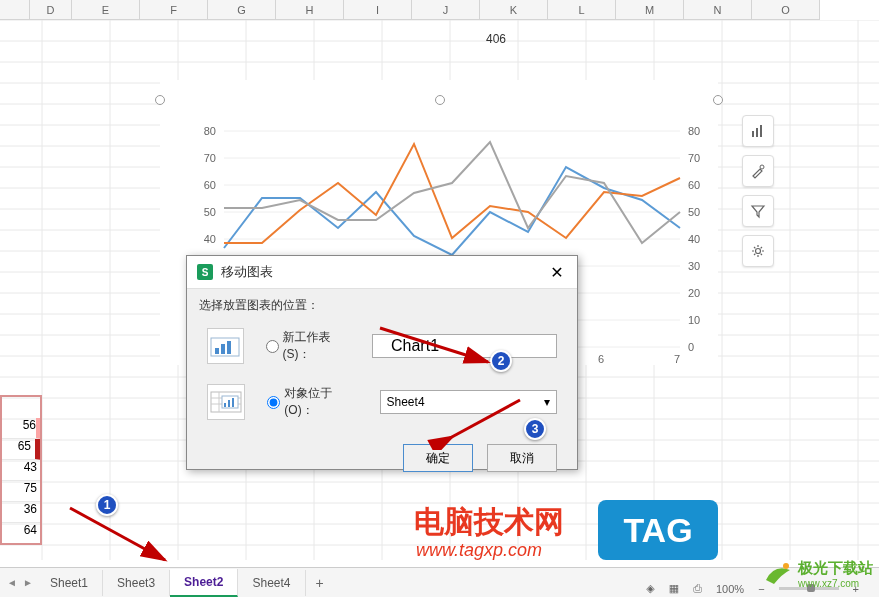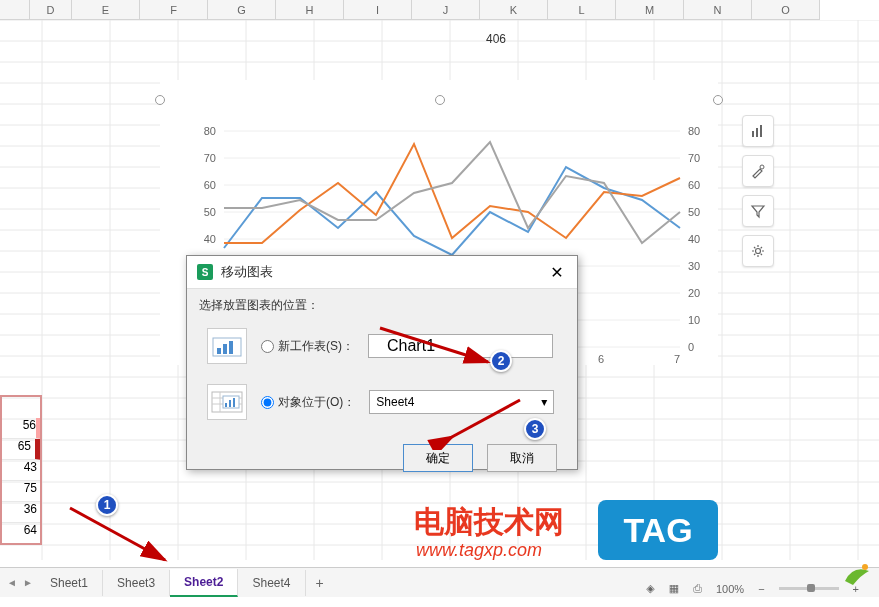--- a/index.html
+++ b/index.html
@@ -21,21 +21,21 @@
     
     .chart-tools { position: absolute; right: 105px; top: 115px; width: 32px; display: flex; flex-direction: column; gap: 8px; }
     .chart-tool { width: 32px; height: 32px; background: #fff; border: 1px solid #ddd; border-radius: 4px; display: flex; align-items: center; justify-content: center; cursor: pointer; box-shadow: 0 1px 2px rgba(0,0,0,0.1); }
     
     .dialog { position: absolute; left: 186px; top: 255px; width: 392px; height: 215px; background: #f0f0f0; border: 1px solid #888; box-shadow: 2px 2px 8px rgba(0,0,0,0.3); }
     .dialog-title { display: flex; align-items: center; padding: 6px 10px; background: #fff; border-bottom: 1px solid #e0e0e0; }
     .dialog-title-icon { width: 16px; height: 16px; background: #1a9c5b; color: #fff; display: flex; align-items: center; justify-content: center; font-size: 10px; font-weight: bold; border-radius: 2px; margin-right: 8px; }
     .dialog-title-text { flex: 1; font-size: 13px; color: #333; }
     .dialog-close { width: 20px; height: 20px; display: flex; align-items: center; justify-content: center; cursor: pointer; font-size: 16px; }
     .dialog-subtitle { padding: 8px 12px; font-size: 12px; color: #333; }
-    .dialog-row { display: flex; align-items: center; padding: 6px 20px; gap: 14px; }
+    .dialog-row { display: flex; align-items: center; padding: 6px 20px; gap: 22px; }
     .dialog-icon-box { width: 40px; height: 36px; border: 1px solid #ccc; background: #fff; display: flex; align-items: center; justify-content: center; }
     .radio-wrap { display: flex; align-items: center; gap: 4px; }
     .radio-wrap input[type=radio] { margin: 0; }
     .radio-label { font-size: 12px; color: #333; }
     .text-input { width: 185px; height: 24px; border: 1px solid #aaa; padding: 2px 18px; font-size: 16px; background: #fff; }
     .select-box { width: 185px; height: 24px; border: 1px solid #aaa; padding: 2px 6px; font-size: 12px; background: #fff; display: flex; align-items: center; justify-content: space-between; }
     .dialog-buttons { display: flex; justify-content: flex-end; gap: 14px; padding: 18px 20px 10px; }
     .dialog-btn { width: 70px; height: 28px; border: 1px solid #aaa; background: #f0f0f0; font-size: 12px; cursor: pointer; }
     .dialog-btn.primary { border: 1.5px solid #4a8cce; }
     
@@ -310,13 +310,17 @@
 </div>
 
 <div class="watermark1">电脑技术网</div>
 <div class="watermark1-sub">www.tagxp.com</div>
 <div class="watermark-tag">TAG</div>
 <div style="position:absolute;right:6px;bottom:18px;display:flex;align-items:center;gap:4px">
   <svg width="30" height="28">
       <path d="M2 20 Q10 4 26 10 Q18 14 10 24 Z" fill="#6ab82f"></path>
       <circle cx="22" cy="6" r="3" fill="#f5a623"></circle>
     </svg>
+  <div>
+    <div style="font-size:15px;color:#5cb030;font-weight:bold">极光下载站</div>
+    <div style="font-size:10px;color:#5cb030">www.xz7.com</div>
+  </div>
 </div>
 
 </body></html>

